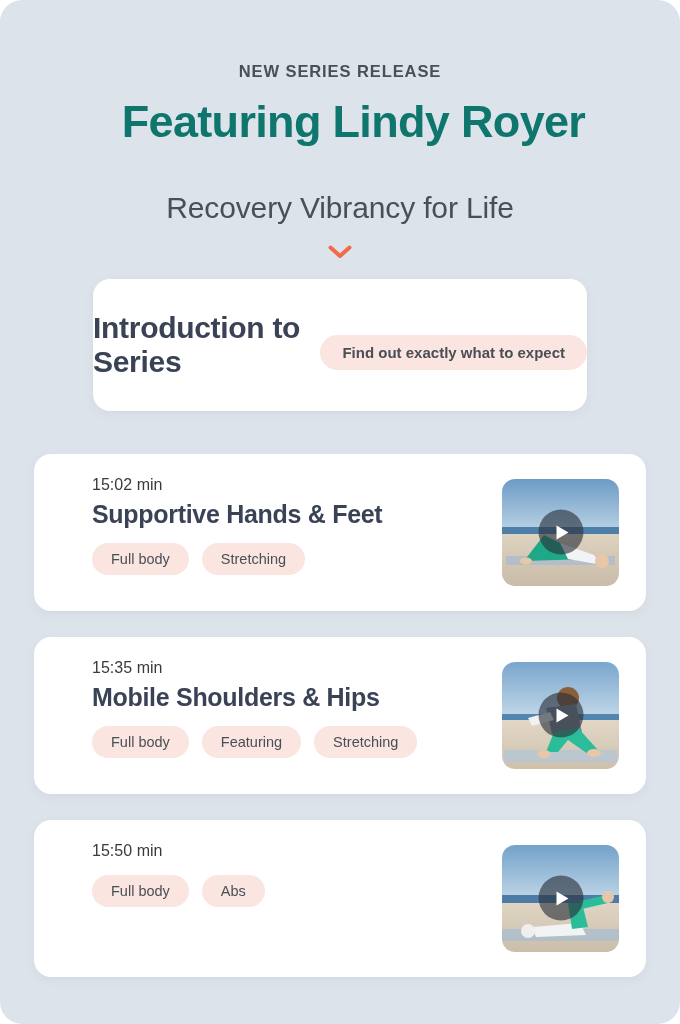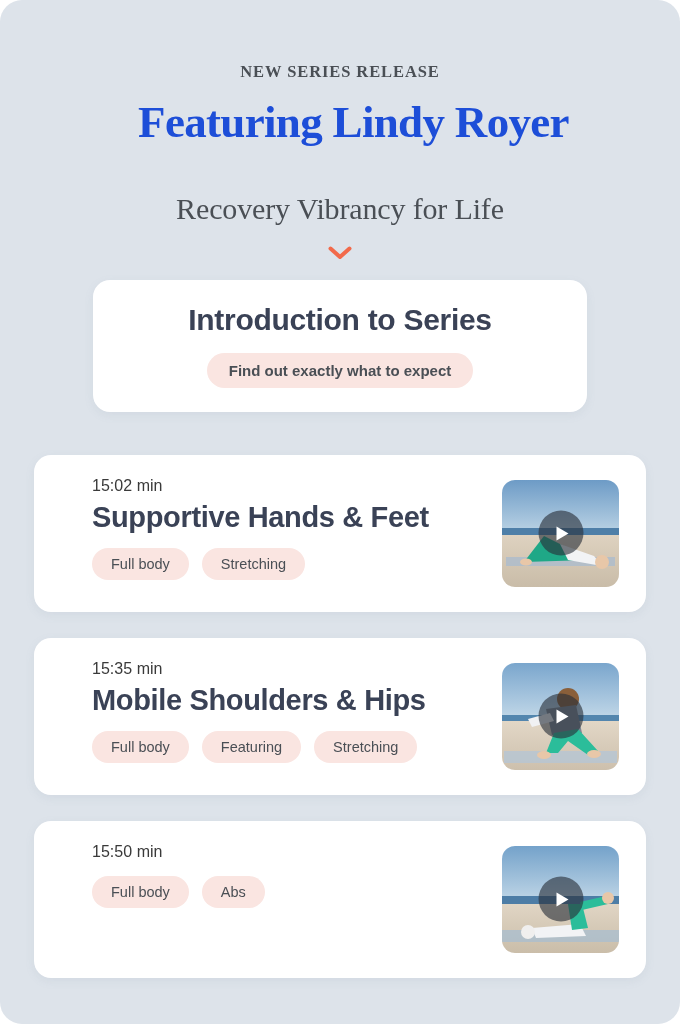--- a/index.html
+++ b/index.html
@@ -18,37 +18,36 @@
     height: 1024px;
     background: #dde3ea;
     border-radius: 22px;
     overflow: hidden;
   }
 
   
   .header {
     padding-top: 62px;
     text-align: center;
-    font-family: Liberation Serif, serif;
   }
 
   .eyebrow {
     font-size: 16.5px;
     font-weight: 700;
     letter-spacing: 0.055em;
     color: #4a4f55;
     text-transform: uppercase;
   }
 
   .headline {
     margin-top: 16px;
     font-size: 45px;
     font-weight: 700;
     letter-spacing: -0.015em;
-    color: #1d4ed8;
+    color: #0f766e;
     line-height: 1.1;
     padding-left: 27px;
   }
 
   .subhead {
     margin-top: 44px;
     font-size: 30px;
     font-weight: 400;
     color: #4a4f55;
     letter-spacing: -0.005em;
@@ -65,21 +64,21 @@
 
   
   .intro-card {
     margin: 16px auto 0;
     width: 494px;
     height: 132px;
     background: #ffffff;
     border-radius: 17px;
     box-shadow: 0 3px 10px rgba(120,135,155,0.10);
     display: flex;
-    flex-direction: column;
+    flex-direction: row;
     align-items: center;
     justify-content: center;
   }
 
   .intro-title {
     font-size: 30px;
     font-weight: 700;
     color: #3a4256;
     letter-spacing: -0.01em;
   }
@@ -114,21 +113,21 @@
   }
 
   .duration {
     font-size: 16px;
     color: #3a3a3a;
     letter-spacing: 0.002em;
   }
 
   .video-title {
     margin-top: 6px;
-    font-size: 29px;
+    font-size: 25px;
     font-weight: 700;
     color: #3a4256;
     letter-spacing: -0.012em;
     line-height: 1.12;
   }
 
   .tag-row {
     margin-top: 15px;
     display: flex;
     gap: 13px;

